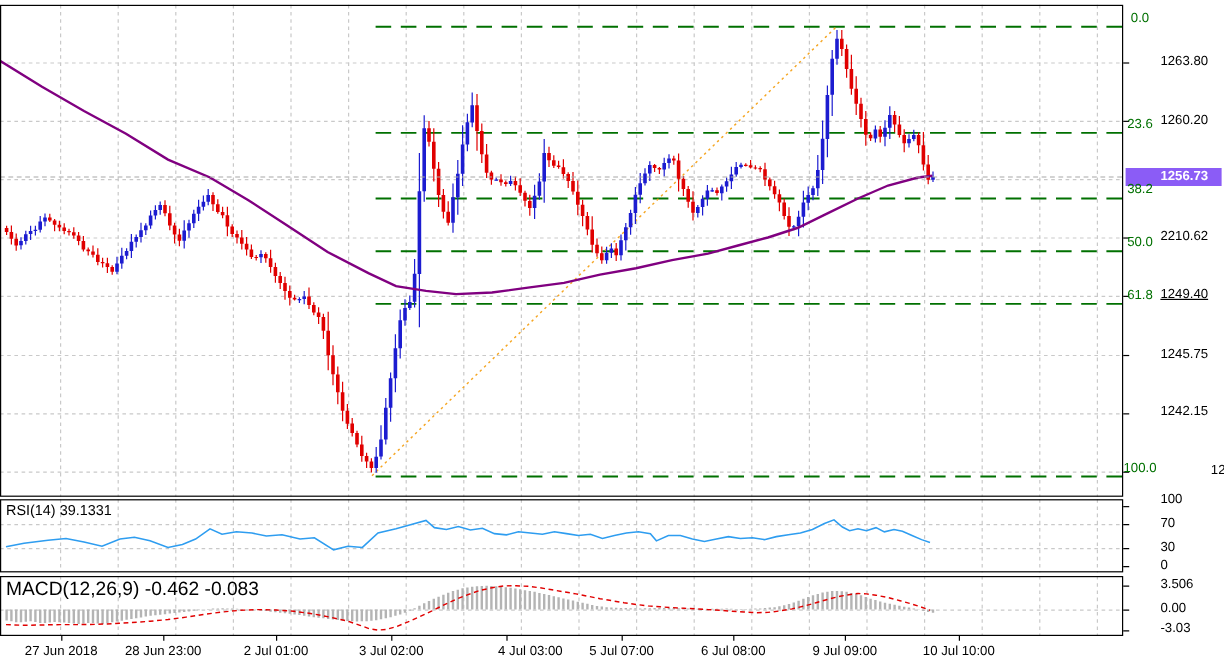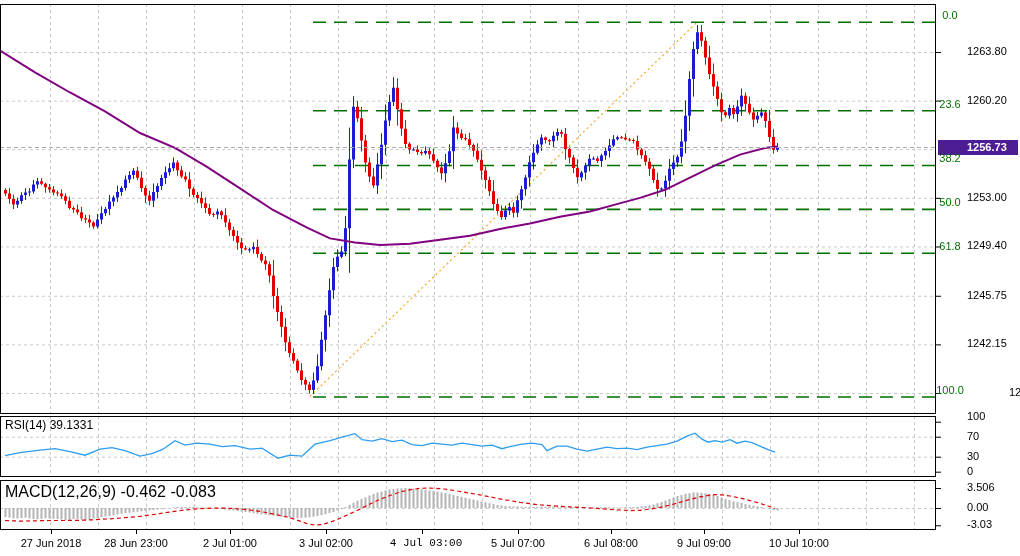--- a/index.html
+++ b/index.html
@@ -6,21 +6,21 @@
   .root{position:relative;width:1020px;height:556px;background:#fff;overflow:hidden;
         font-family:"Liberation Sans",sans-serif;color:#000;}
   .abs{position:absolute;white-space:nowrap;}
   #title{top:5px;left:8px;font-size:12px;}
   #title .sym{margin-right:10px;}
   #rsi-label{top:418px;left:5px;font-size:12px;}
   #macd-label{top:483px;left:5px;font-size:16px;}
   .axis-label{position:absolute;font-size:11px;white-space:nowrap;text-align:right;}
   .fib-label{position:absolute;font-size:11px;color:#007000;transform:translate(-50%,-100%);}
   .time-label{position:absolute;font-size:11px;transform:translateX(-50%);top:537px;}
-  #price-tag{position:absolute;left:938px;width:80px;height:15px;background:#4c1d95;color:#fff;
+  #price-tag{position:absolute;left:938px;width:80px;height:15px;background:#8b5cf6;color:#fff;
              font-size:11px;font-weight:bold;line-height:15px;padding-left:29px;box-sizing:border-box;}
   svg{position:absolute;top:0;left:0;}
 </style>
 </head>
 <body>
 
 <div class="root">
   <svg id="chart-svg" width="1020" height="556">
       <line x1="50.5" y1="4" x2="50.5" y2="414" stroke="#c9c9c9" stroke-width="1" stroke-dasharray="3 3"></line>
       <line x1="98.5" y1="4" x2="98.5" y2="414" stroke="#c9c9c9" stroke-width="1" stroke-dasharray="3 3"></line>
@@ -143,22 +143,22 @@
   <div id="macd-label" class="abs">
     <span>MACD(12,26,9)</span>
     <span>-0.462 -0.083</span>
   </div>
 
   <div id="price-tag" style="top: 139.98px;">1256.73</div>
 
   <div id="price-labels">
       <div class="axis-label" style="left:967px;top:45px;">1263.80</div>
       <div class="axis-label" style="left:967px;top:93.61799999999877px;">1260.20</div>
-      <div class="axis-label" style="left:967px;top:190.8539999999994px;">1253.00</div>
-      <div class="axis-label" style="left:967px;top:239.47199999999816px;">1249.40</div>
+      <div class="axis-label" style="left:967px;top:190.8539999999994px;">2210.62</div>
+      <div class="axis-label" style="left:967px;top:239.47199999999816px;text-decoration:underline;">1249.40</div>
       <div class="axis-label" style="left:967px;top:288.7652499999994px;">1245.75</div>
       <div class="axis-label" style="left:967px;top:337.38324999999816px;">1242.15</div>
       <div class="axis-label" style="left:1009px;top:386.00125px;">1238.55</div>
     </div>
   <div id="fib-labels">
       <div class="fib-label" style="left:950px;top:21.288999999999383px;">0.0</div>
       <div class="fib-label" style="left:950px;top:109.74674999999877px;">23.6</div>
       <div class="fib-label" style="left:950px;top:164.44199999999816px;">38.2</div>
       <div class="fib-label" style="left:950px;top:208.33324999999817px;">50.0</div>
       <div class="fib-label" style="left:950px;top:252.22449999999816px;">61.8</div>
@@ -173,19 +173,19 @@
   <div id="macd-axis">
       <div class="axis-label" style="left:967px;top:481.0158px;">3.506</div>
       <div class="axis-label" style="left:967px;top:501px;">0.00</div>
       <div class="axis-label" style="left:967px;top:518.271px;">-3.03</div>
     </div>
   <div id="time-labels">
       <div class="time-label" style="left:51px;">27 Jun 2018</div>
       <div class="time-label" style="left:136px;">28 Jun 23:00</div>
       <div class="time-label" style="left:230px;">2 Jul 01:00</div>
       <div class="time-label" style="left:326px;">3 Jul 02:00</div>
-      <div class="time-label" style="left:426px;font-family:Liberation Mono, monospace;">4 Jul 03:00</div>
+      <div class="time-label" style="left:442px;">4 Jul 03:00</div>
       <div class="time-label" style="left:518px;">5 Jul 07:00</div>
       <div class="time-label" style="left:611px;">6 Jul 08:00</div>
       <div class="time-label" style="left:704px;">9 Jul 09:00</div>
       <div class="time-label" style="left:799px;">10 Jul 10:00</div>
     </div>
 </div>
 
 </body></html>

